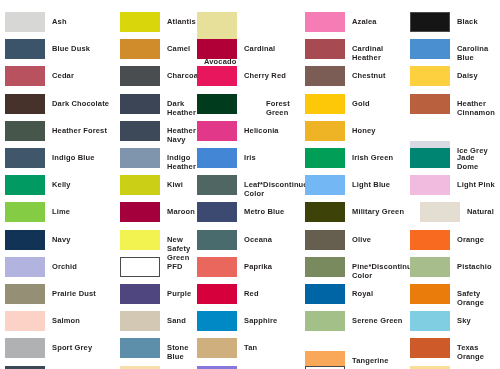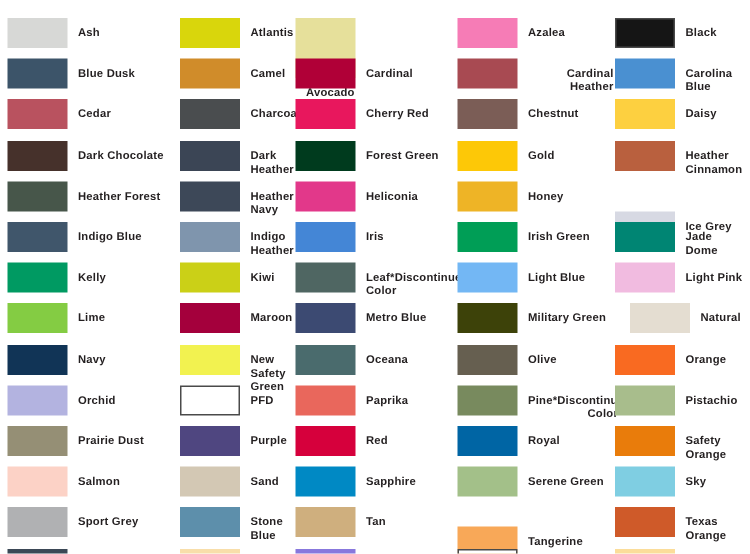--- a/index.html
+++ b/index.html
@@ -54,21 +54,21 @@
     color: #231f20;
     line-height: 9px;
     padding-left: 7px;
     padding-top: 5px;
     letter-spacing: 0.15px;
     white-space: pre-line;
   }
   .col-2 .label { max-width: 34px; }
   .col-1 .label { max-width: 70px; }
   .col-3 .label { max-width: 62px; }
-  .col-4 .label { max-width: 60px; text-align: right; }
+  .col-4 .label { max-width: 60px; }
   .col-5 .label { max-width: 45px; }
 </style>
 </head>
 <body>
 
 <div id="chart">
     <div class="col col-1">
       <div class="swatch-row" style="top: 12px;">
         <div class="swatch" title="#d7d8d6" style="background: rgb(215, 216, 214);"></div>
         <div class="label">Ash</div>
@@ -190,21 +190,21 @@
         <div class="label">Avocado</div>
       </div>
       <div class="swatch-row" style="top: 39.2px;">
         <div class="swatch" title="#b00037" style="background: rgb(176, 0, 55);"></div>
         <div class="label">Cardinal</div>
       </div>
       <div class="swatch-row" style="top: 66.4px;">
         <div class="swatch" title="#e8175d" style="background: rgb(232, 23, 93);"></div>
         <div class="label">Cherry Red</div>
       </div>
-      <div class="swatch-row" style="top: 93.6px;">
+      <div class="swatch-row" style="top: 93.6px; gap: 22px;">
         <div class="swatch" title="#003b1e" style="background: rgb(0, 59, 30);"></div>
         <div class="label">Forest Green</div>
       </div>
       <div class="swatch-row" style="top: 120.8px;">
         <div class="swatch" title="#e2388a" style="background: rgb(226, 56, 138);"></div>
         <div class="label">Heliconia</div>
       </div>
       <div class="swatch-row" style="top: 148px;">
         <div class="swatch" title="#4486d6" style="background: rgb(68, 134, 214);"></div>
         <div class="label">Iris</div>

